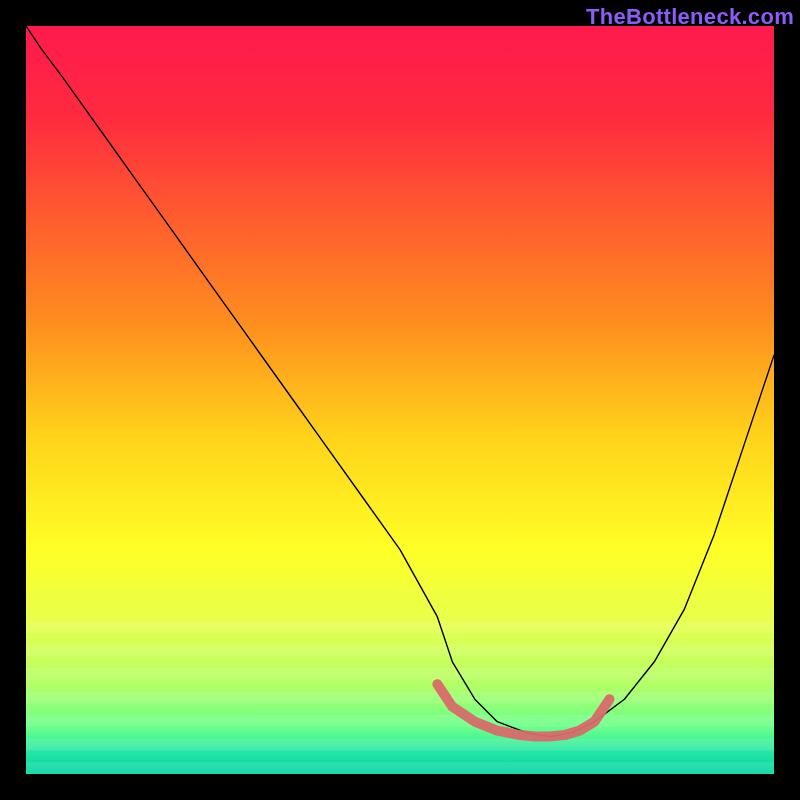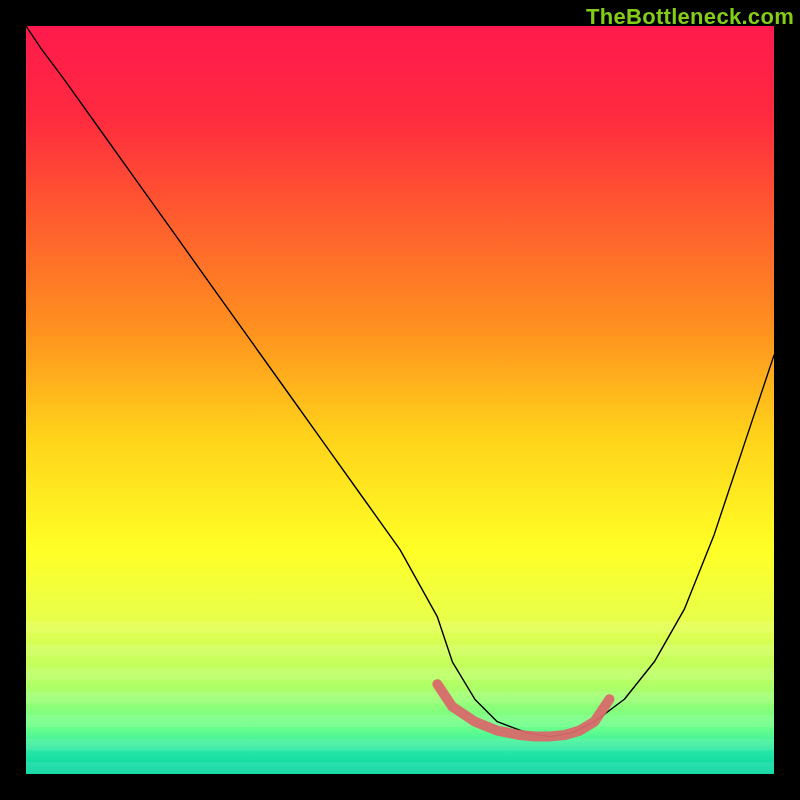--- a/index.html
+++ b/index.html
@@ -14,21 +14,21 @@
   .frame {
     position: relative;
     width: 800px;
     height: 800px;
     background: #000;
   }
   .watermark {
     position: absolute;
     top: 4px;
     right: 6px;
-    color: #84cc16;
+    color: #8b5cf6;
     font-size: 22px;
     font-weight: bold;
     letter-spacing: 0.3px;
     z-index: 10;
   }
   .plot {
     position: absolute;
     left: 26px;
     top: 26px;
     width: 748px;

